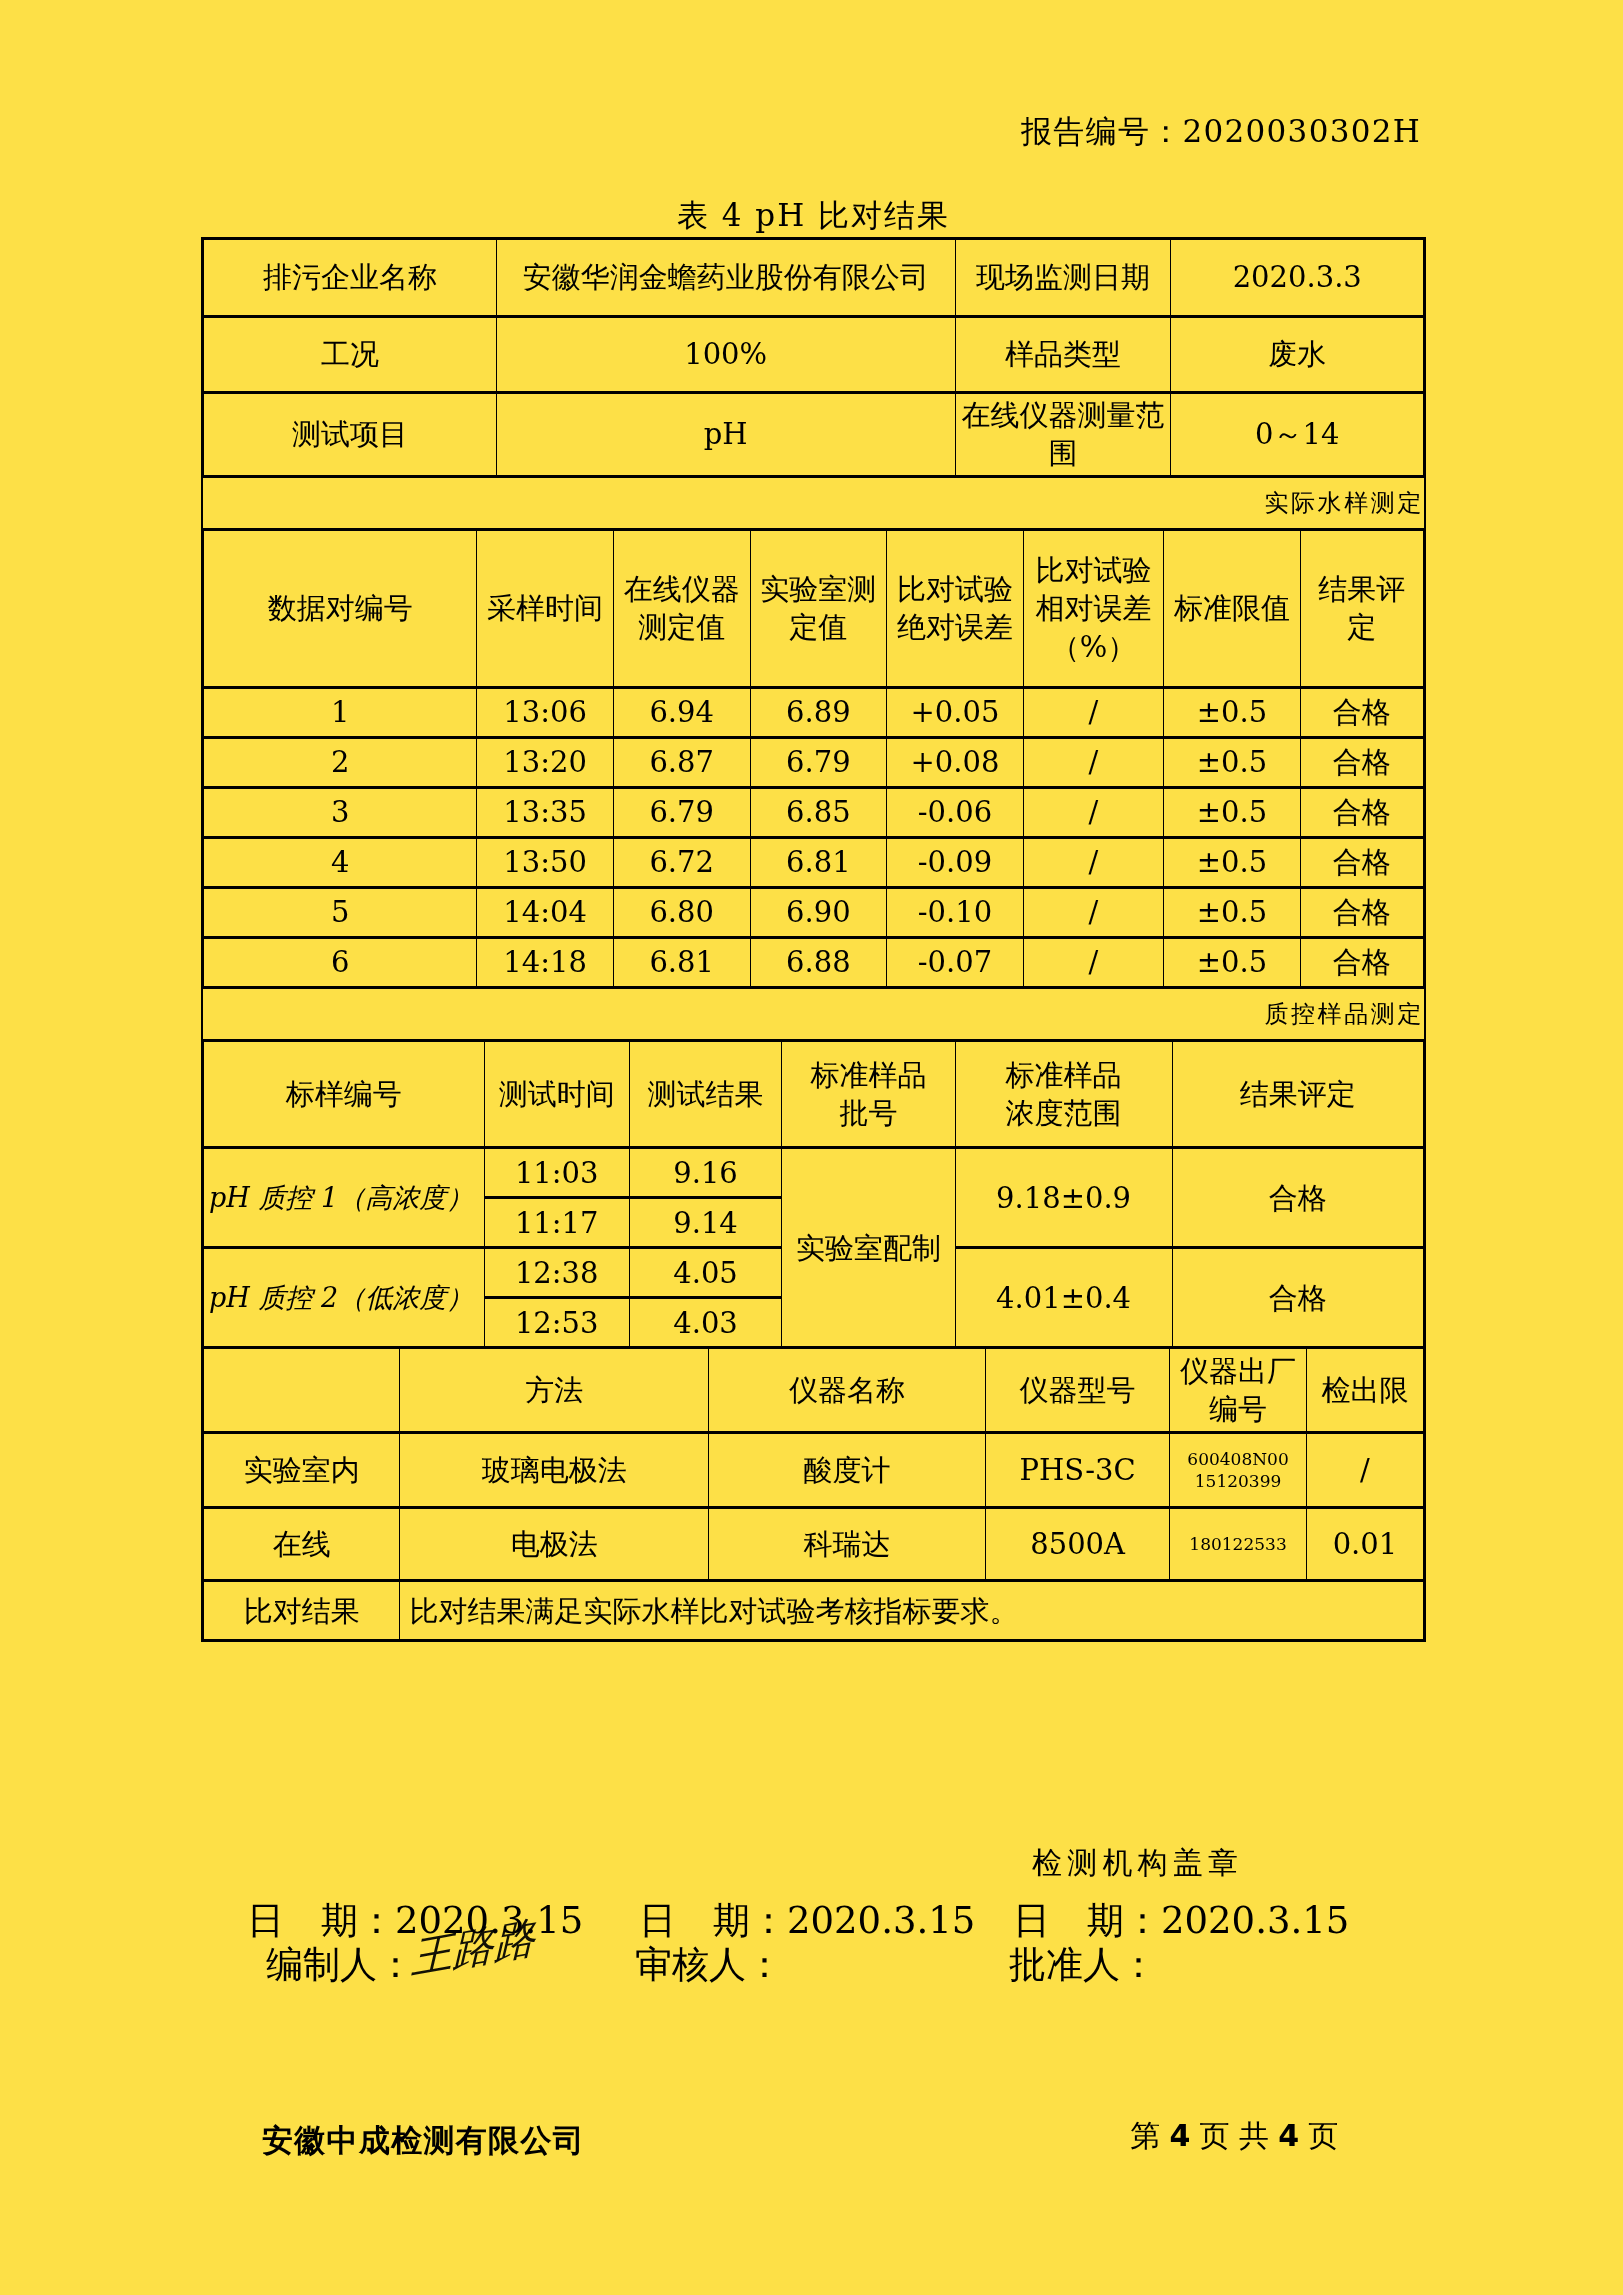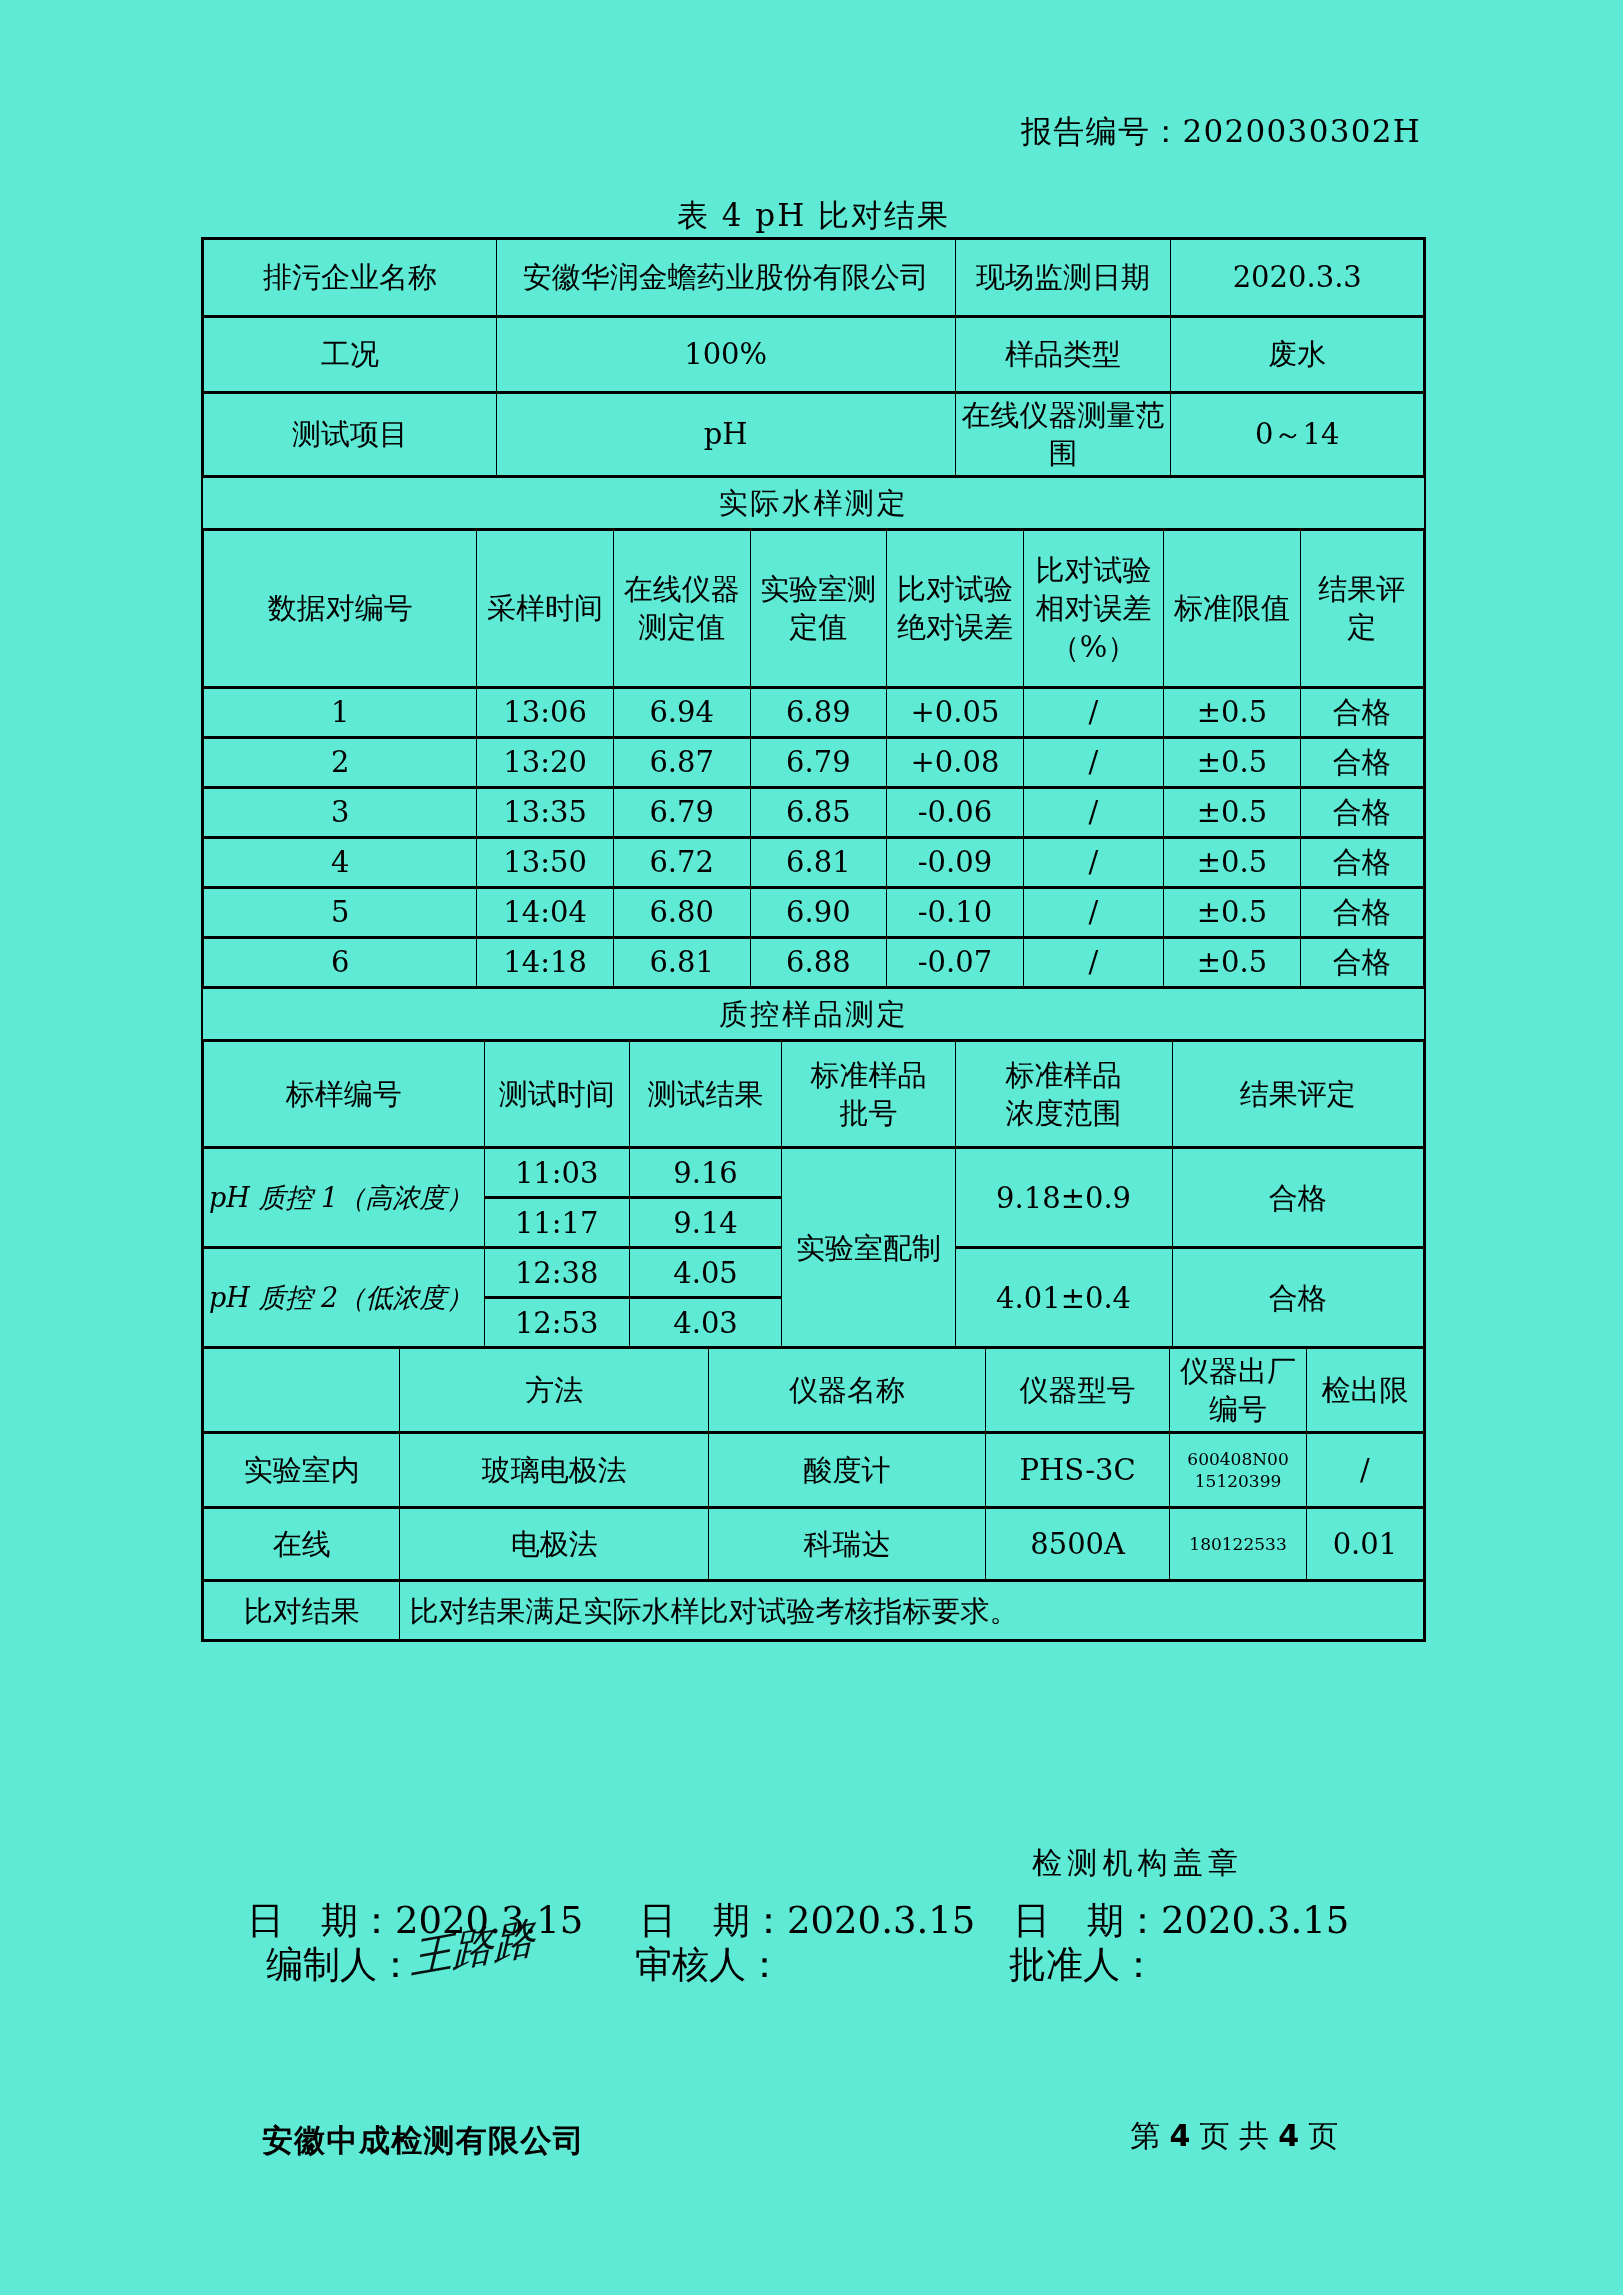--- a/index.html
+++ b/index.html
@@ -1,32 +1,32 @@
 <!DOCTYPE html>
 <html style="font-size:10.5px"><head>
 <meta charset="utf-8">
 <style>
   html,body{margin:0;padding:0;background:#ffffff;}
   .page{
-    position:relative;width:1623px;height:2295px;background:#5eead4;color:#000;
+    position:relative;width:1623px;height:2295px;background:#fde047;color:#000;
     font-family:"DejaVu Serif","Liberation Serif",serif;overflow:hidden;
   }
   .report-no{position:absolute;top:111px;left:1021px;font-size:31px;letter-spacing:1.3px;white-space:nowrap;}
   .page-title{position:absolute;top:195px;left:201px;width:1225px;text-align:center;font-size:31px;letter-spacing:2px;}
   .doc-table{
     position:absolute;top:237px;left:201px;width:1225px;box-sizing:border-box;
     border:2px solid #000;border-top-width:3.9px;border-bottom-width:3.9px;
   }
   table{border-collapse:collapse;width:100%;table-layout:fixed;}
   td{
     border:1.3px solid #000;border-bottom-width:3.3px;border-top:none;
     text-align:center;vertical-align:middle;font-size:29px;line-height:1.32;
     padding:2.6px 5.2px;box-sizing:border-box;white-space:pre-line;word-wrap:break-word;
   }
-  .band{border-bottom:3.3px solid #000;text-align:center;font-size:29px;height:50px;line-height:50px;letter-spacing:2.6px;}
+  .band{border-bottom:3.3px solid #000;text-align:right;font-size:24px;height:50px;line-height:50px;letter-spacing:2.6px;}
   .info-table td{height:76px;}
   .water-table tr.hdr td{height:156px;}
   .water-table tr.d td{height:50px;}
   .qc-table tr.hdr td{height:106px;}
   .qc-table tr.d td{height:50px;}
   .qc-label{text-align:left;padding-left:5px;font-size:27px;white-space:nowrap;font-style:italic;}
   .tech-table tr.hdr td{height:75px;}
   .tech-table tr.r1 td{height:75px;}
   .tech-table tr.r2 td{height:73px;}
   .tech-table tr.r3 td{height:59px;border-bottom:none;}

